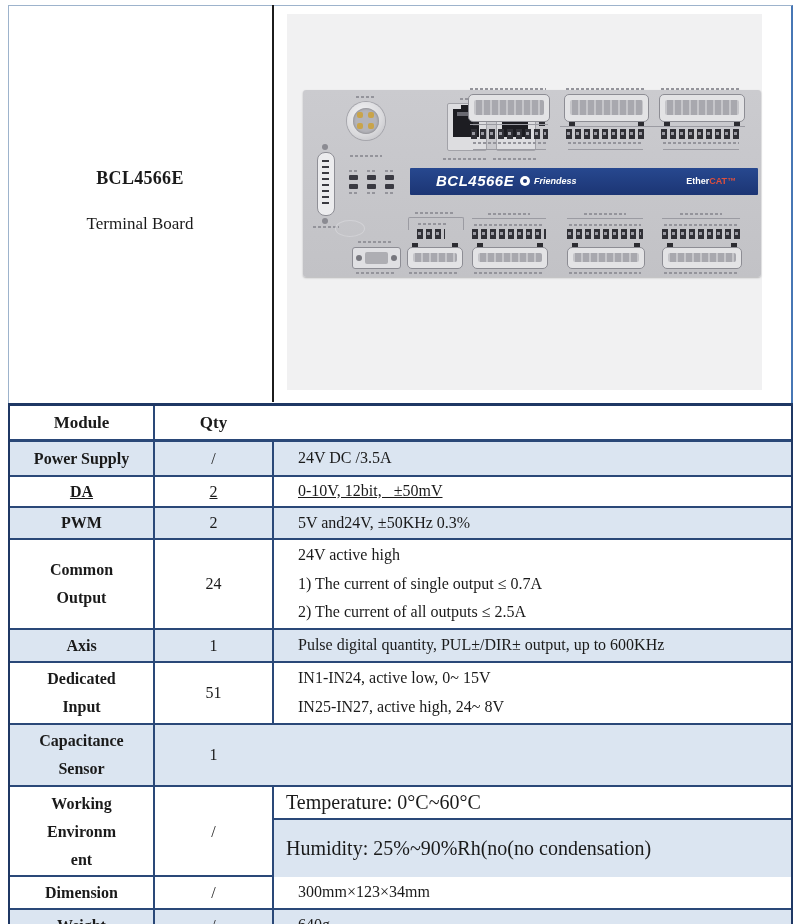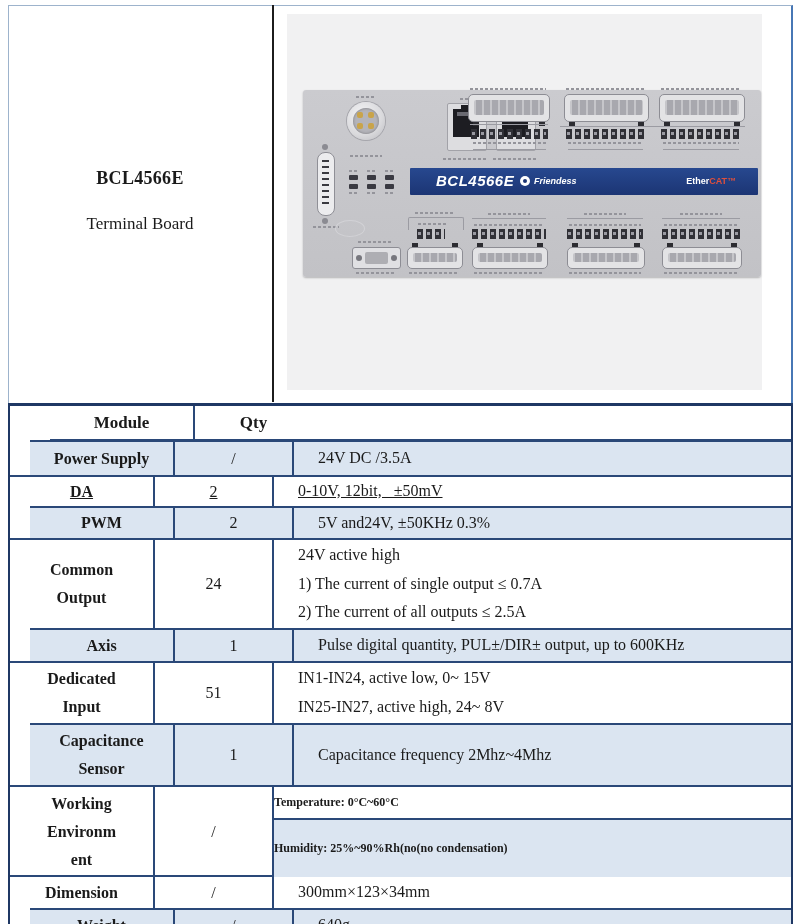--- a/index.html
+++ b/index.html
@@ -77,33 +77,33 @@
   .sconn{position:absolute;height:20px;background:#e0e0e3;border:1px solid #8d8d94;border-radius:3px;}
   .sconn .slot{position:absolute;left:12px;top:4px;right:12px;bottom:4px;background:#aeaeb3;border-radius:2px;}
   .sconn .scr{position:absolute;top:7px;width:6px;height:6px;border-radius:50%;background:#77777e;}
 
   .bracket{position:absolute;height:12px;border:1px solid #9b9ba2;border-bottom:none;border-radius:2px 2px 0 0;}
 
   
   .spec-table{position:absolute;left:8px;top:403px;width:781px;
               border:2px solid #1f3864;border-top-width:3px;}
   .trow{display:grid;grid-template-columns:143px 119px 1fr;border-top:2px solid #2a4878;}
-  .trow:first-child{border-top:none;margin-left:40px;}
+  .trow:first-child{border-top:none;}
   .cell{display:flex;align-items:center;justify-content:center;text-align:center;
         font-size:16px;border-left:2px solid #2a4878;overflow:hidden;}
   .cell:first-child{border-left:none;}
   .cell.mod{font-weight:bold;white-space:pre-line;line-height:1.75;}
   .cell.desc{justify-content:flex-start;text-align:left;padding-left:24px;white-space:pre-wrap;line-height:1.8;}
   .hrow .cell{font-weight:bold;font-size:17px;}
   .hrow{border-bottom:1px solid #2a4878;}
-  .shade{background:#dbe5f1;margin-left:20px;}
+  .shade{background:#dbe5f1;}
   .h34{height:33px;} .h33{height:33px;} .h29{height:29px;text-decoration:underline;} .h30{height:30px;}
   .h88{height:88px;} .h31{height:31px;} .h60{height:60px;}
   .desc-split{display:flex;flex-direction:column;align-items:stretch;padding:0;border-left:2px solid #2a4878;}
-  .desc-sub{display:flex;align-items:center;font-size:12px;white-space:pre-wrap;font-weight:bold;}
+  .desc-sub{display:flex;align-items:center;padding-left:12px;font-size:20px;white-space:pre-wrap;}
   .desc-sub.t{height:31px;background:#fff;}
   .desc-sub.h{height:57px;background:#dbe5f1;border-top:2px solid #2a4878;}
 </style>
 </head>
 <body>
 
 <div id="page">
 
   <div class="topbox"></div>
 
@@ -282,21 +282,20 @@
 Input</div>
       <div class="cell">51</div>
       <div class="cell desc">IN1-IN24, active low, 0~ 15V
 IN25-IN27, active high, 24~ 8V</div>
     </div>
 
     <div class="trow shade h60">
       <div class="cell mod">Capacitance
 Sensor</div>
       <div class="cell">1</div>
-      <div class="cell desc">Capacitance frequency 2Mhz~4Mhz</div>
     </div>
 
     <div class="trow h88">
       <div class="cell mod">Working
 Environm
 ent</div>
       <div class="cell">/</div>
       <div class="desc-split">
         <div class="desc-sub t">Temperature: 0°C~60°C</div>
         <div class="desc-sub h">Humidity: 25%~90%Rh(no(no condensation)</div>

